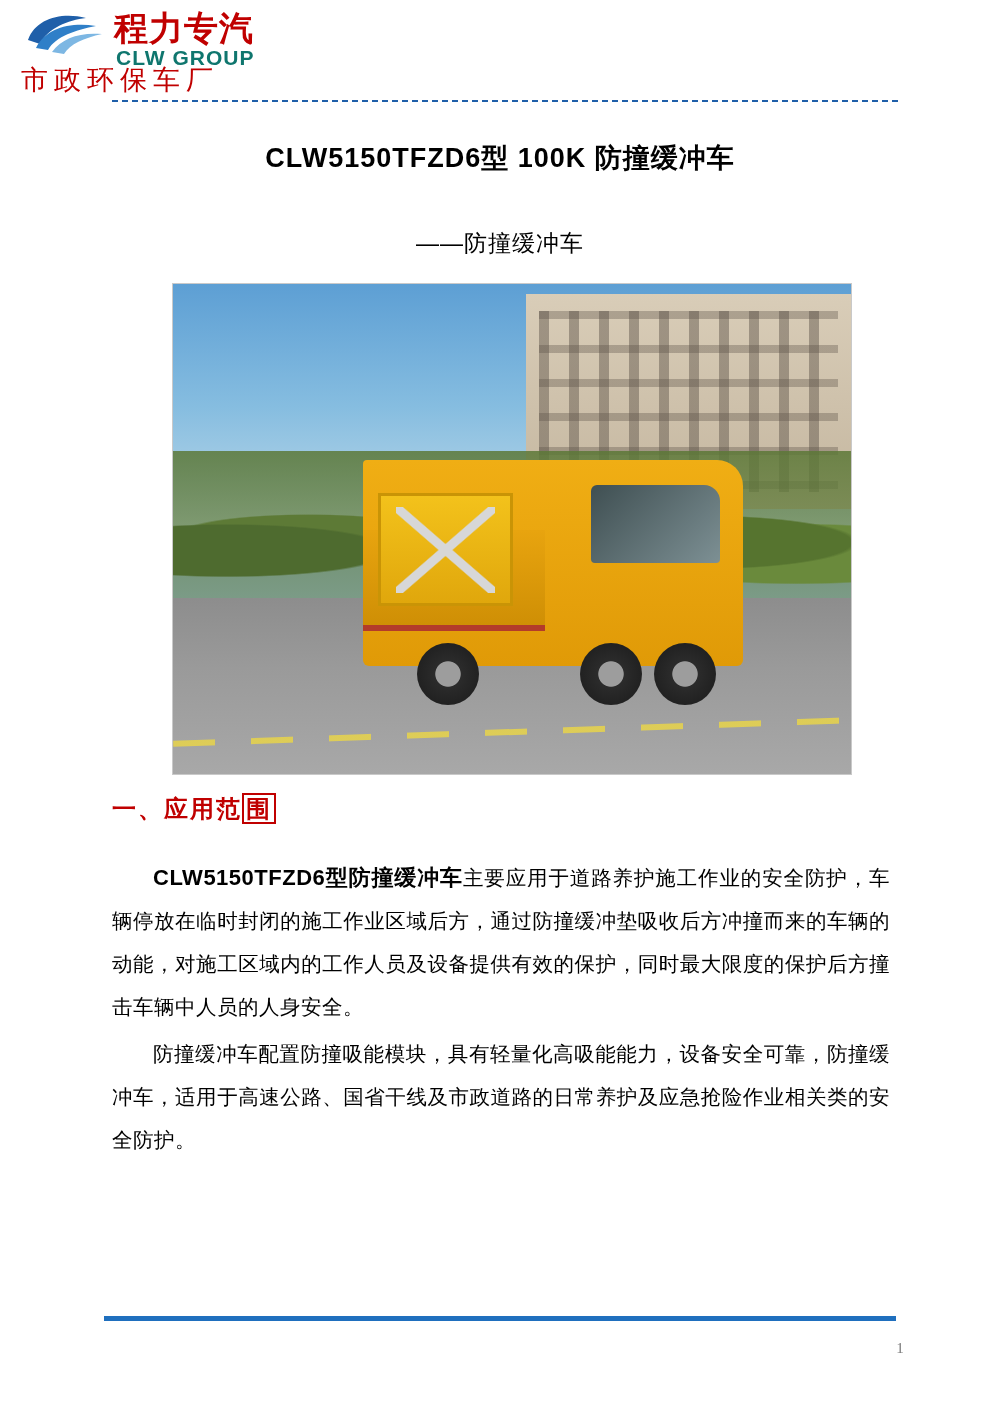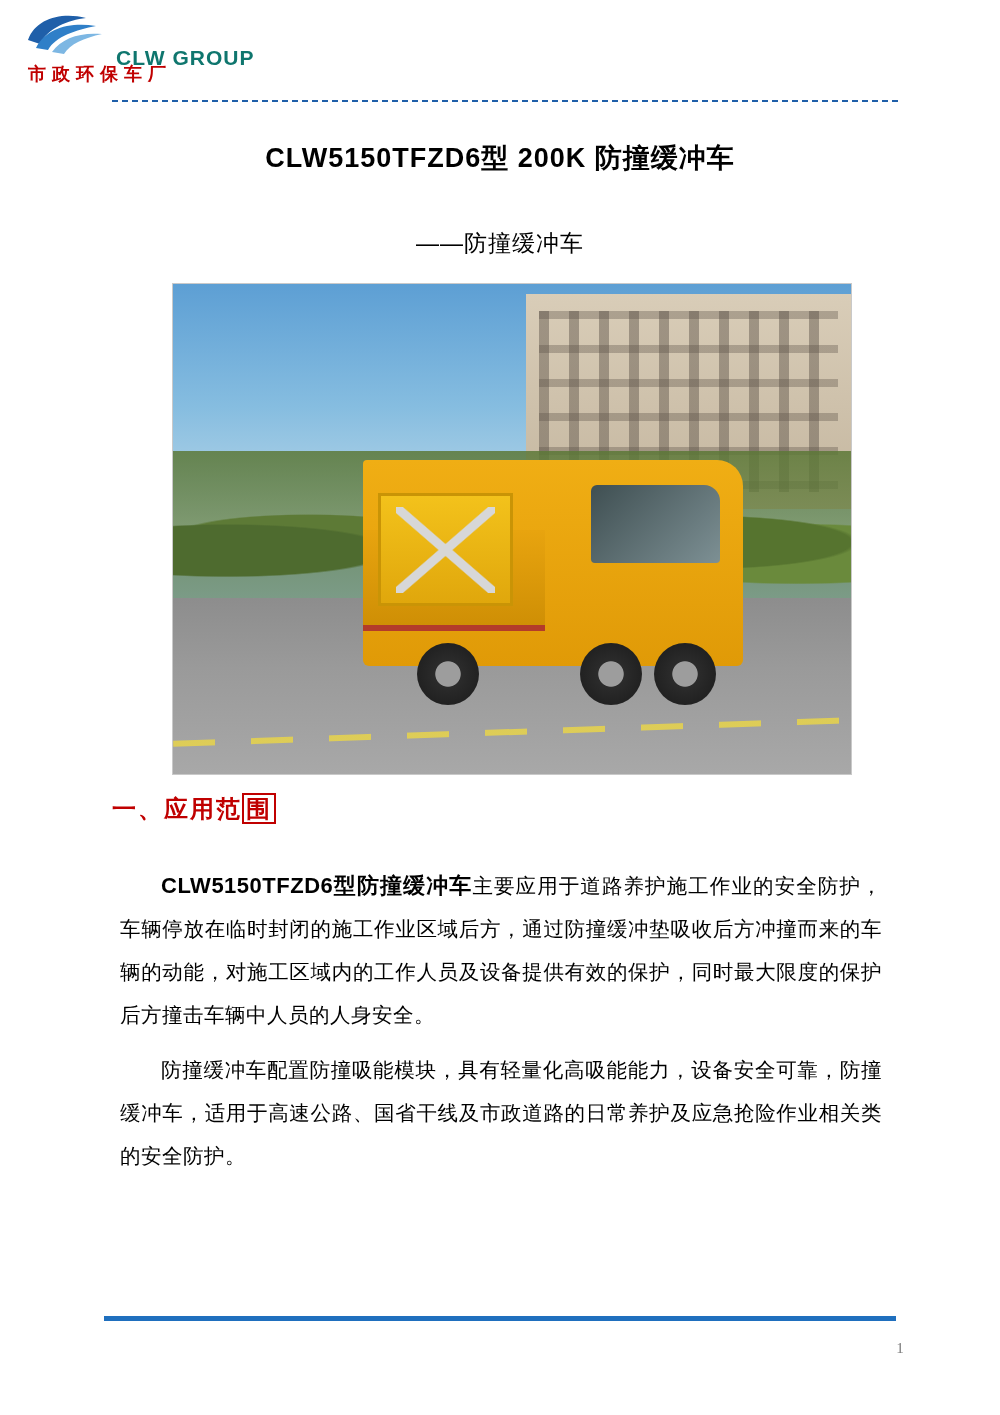--- a/index.html
+++ b/index.html
@@ -55,25 +55,25 @@
     top: 42px;
     font-family: "Liberation Sans", sans-serif;
     font-weight: bold;
     font-size: 21px;
     color: #0f766e;
     letter-spacing: 1px;
     white-space: nowrap;
   }
   .logo-sub {
     position: absolute;
-    left: 10px;
+    left: 3px;
     top: 58px;
     font-family: "Liberation Sans", sans-serif;
-    font-weight: bold;
-    font-size: 18px;
+    font-weight: normal;
+    font-size: 27px;
     color: #c00000;
     letter-spacing: 6px;
     white-space: nowrap;
   }
   .slogan {
     position: absolute;
     left: 505px;
     top: 44px;
     font-family: "Liberation Sans", sans-serif;
     font-weight: bold;
@@ -239,21 +239,21 @@
     position: absolute;
     left: 108px;
     top: 852px;
     width: 786px;
     font-size: 20.5px;
     line-height: 43px;
     text-align: justify;
     letter-spacing: .5px;
   }
   .body-text p {
-    margin: 12px;
+    margin: 4px;
   }
   .indent { text-indent: 2em; }
   .lead-bold {
     font-family: "Liberation Sans", sans-serif;
     font-weight: bold;
     font-size: 22px;
   }
 
   
   .footer-rule {
@@ -277,27 +277,28 @@
 </head>
 <body>
 
 <div class="header">
   <div class="logo-block">
     <svg class="logo-mark" viewBox="0 0 86 46">
       <path d="M6 30 C14 8, 40 2, 64 8 C46 10, 26 18, 18 34 Z" fill="#1f5fa9"></path>
       <path d="M14 38 C24 18, 48 12, 74 16 C54 20, 34 26, 26 40 Z" fill="#2f7fc8"></path>
       <path d="M30 42 C40 28, 58 22, 80 24 C62 28, 48 34, 42 44 Z" fill="#7db7e3"></path>
     </svg>
+    <div class="logo-cn">程力专汽</div>
     <div class="logo-en">CLW GROUP</div>
     <div class="logo-sub">市政环保车厂</div>
   </div>
   <div class="header-rule"></div>
 </div>
 
-<div class="doc-title">CLW5150TFZD6型 200K 防撞缓冲车</div>
+<div class="doc-title">CLW5150TFZD6型 100K 防撞缓冲车</div>
 <div class="doc-subtitle">——防撞缓冲车</div>
 
 <div class="photo" title="">
   <div class="sky"></div>
   <div class="bldg"></div>
   <div class="trees"></div>
   <div class="road">
     <div class="road-line"></div>
   </div>
   <div class="truck-body">

